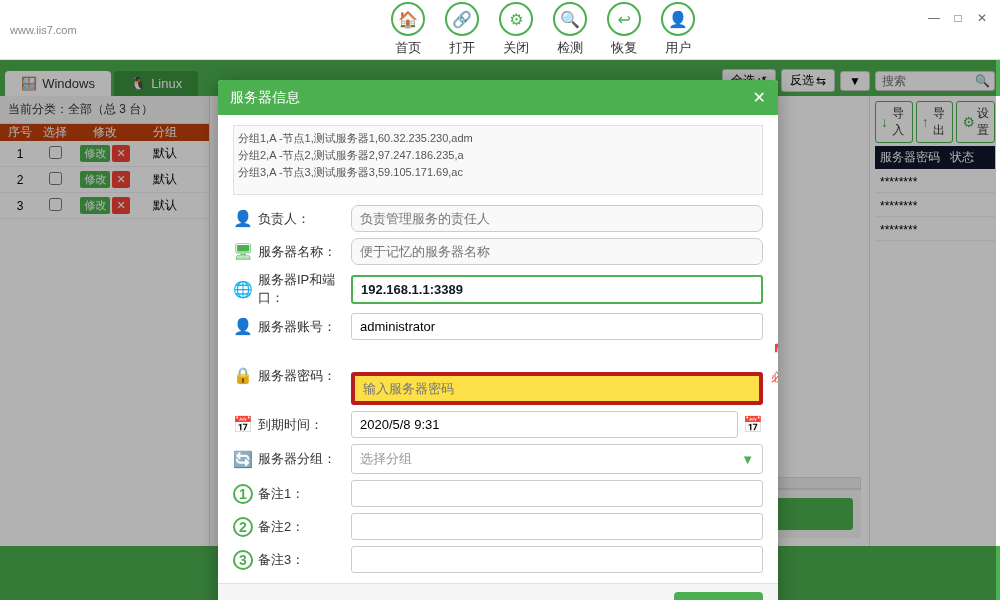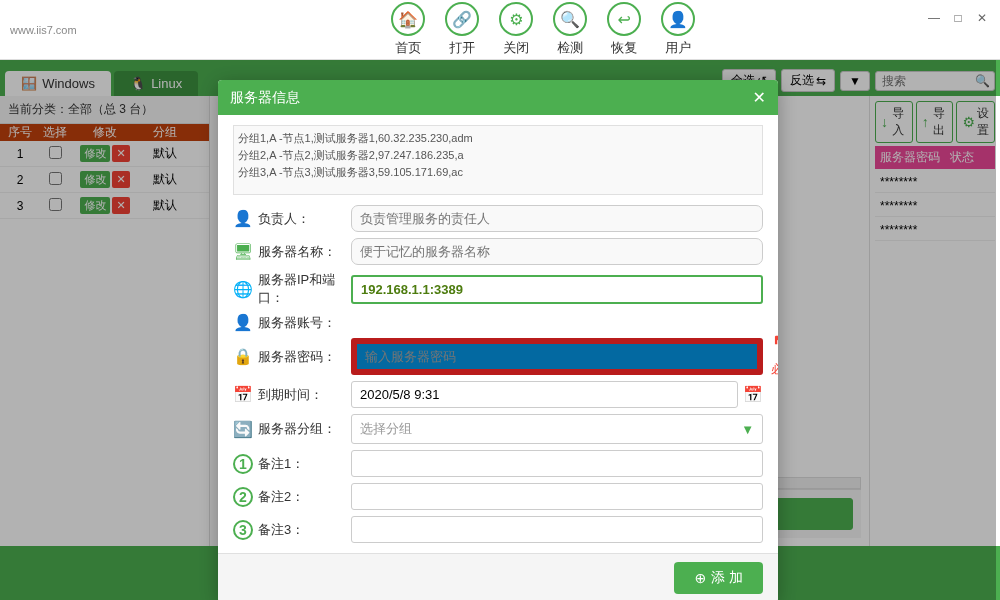--- a/index.html
+++ b/index.html
@@ -262,21 +262,21 @@
       display: flex;
       align-items: center;
       gap: 2px;
       color: #333;
     }
     .action-btn .icon { color: #4caf50; font-size: 14px; }
     .server-table-header {
       display: flex;
       font-size: 12px;
       color: #fff;
-      background: #ec4899;
+      background: #0f172a;
       padding: 3px 5px;
     }
     .pwd-col { flex: 1; }
     .status-col { width: 40px; }
     .pwd-row {
       display: flex;
       font-size: 12px;
       padding: 3px 5px;
       border-bottom: 1px solid #f0f0f0;
     }
@@ -355,26 +355,27 @@
     }
     .form-input {
       flex: 1;
       border: 1px solid #ccc;
       border-radius: 3px;
       padding: 5px 8px;
       font-size: 13px;
       outline: none;
     }
     .form-input.highlighted {
-      border: 6px solid #b91c1c;
-      background: #0369a1;
+      border: 4px solid #b91c1c;
+      background: #fde047;
+      margin-top: 26px;
     }
     .form-input.green-val {
       border: 2px solid #4caf50;
-      color: #4d7c0f;
+      color: #0f172a;
       font-weight: bold;
     }
     .form-input-readonly {
       flex: 1;
       border: 1px solid #ccc;
       border-radius: 7px;
       padding: 5px 8px;
       font-size: 13px;
       background: #f9f9f9;
       color: #999;
@@ -669,20 +670,21 @@
               <span>服务器IP和端口：</span>
             </div>
             <input class="form-input green-val" type="text" value="192.168.1.1:3389" style="">
           </div>
 
           <div class="form-row">
             <div class="form-row-label">
               <span class="field-icon">👤</span>
               <span>服务器账号：</span>
             </div>
+            <input class="form-input" type="text" value="administrator" style="">
           </div>
 
           <div class="form-row" style="position:relative;">
             <div class="form-row-label">
               <span class="field-icon">🔒</span>
               <span>服务器密码：</span>
             </div>
             <input class="form-input highlighted" type="password" placeholder="输入服务器密码" style="">
             <div style="position:absolute; right:-80px; top:-10px; display:flex; flex-direction:column; align-items:flex-start;">
               <div style="color:#f44336; font-size:28px; transform:rotate(180deg) scaleX(-1);">↙</div>

